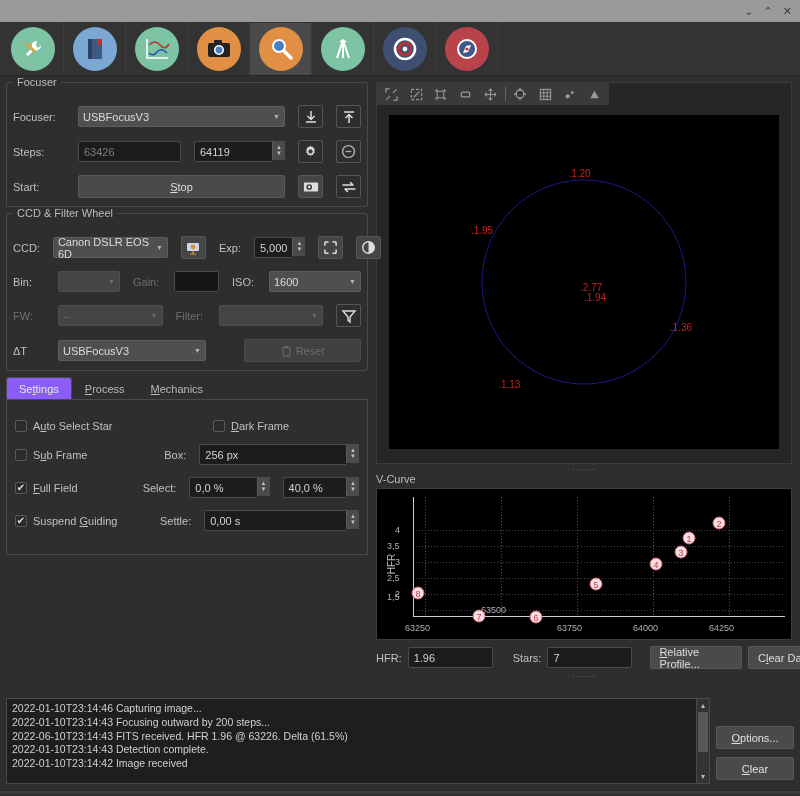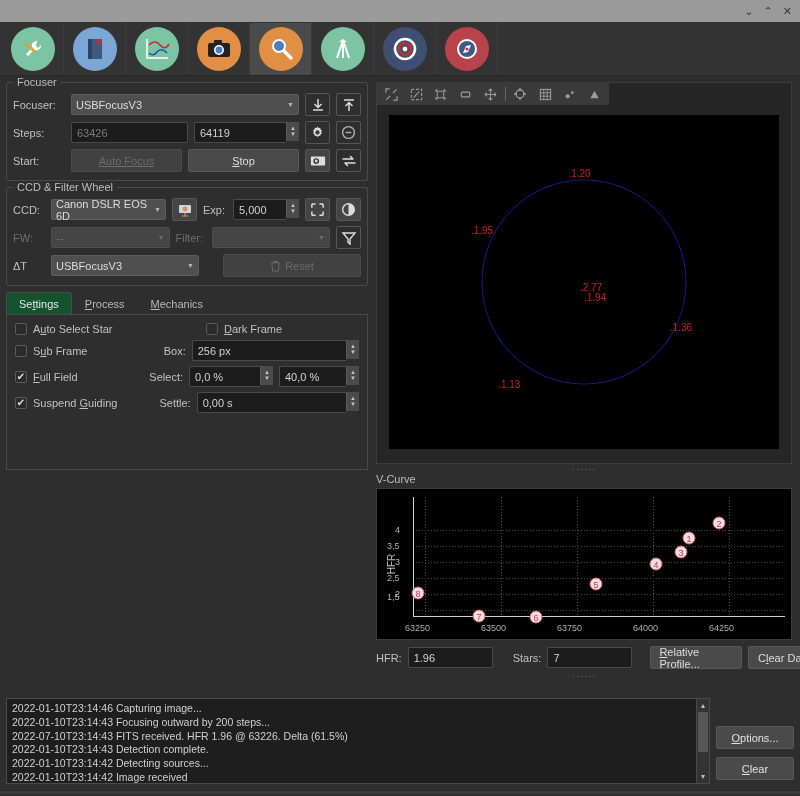--- a/index.html
+++ b/index.html
@@ -24,21 +24,21 @@
             border-right:1px solid #3c3c3c; }
   .modbtn.active { background:#4a4a4a; }
   .circ { width:44px; height:44px; border-radius:50%; display:flex; align-items:center; justify-content:center; }
   
   .main { display:flex; height:618px; }
   .leftcol { width:374px; padding:6px 6px 0 6px; }
   .rightcol { width:426px; padding:6px 8px 0 2px; display:flex; flex-direction:column; }
   
   .grp { border:1px solid #4a4a4a; border-radius:2px; margin-bottom:6px; padding:6px 6px 8px 6px; position:relative; }
   .grp > .glabel { position:absolute; top:-7px; left:6px; background:#2e2e2e; padding:0 4px; font-size:11px; color:#bdbdbd; }
-  .row { display:flex; align-items:center; margin-bottom:5px; gap:6px; }
+  .row { display:flex; align-items:center; margin-bottom:5px; gap:13px;margin-top:12px; }
   .lbl { color:#c0c0c0; font-size:11px; white-space:nowrap; }
   .lbl.dim { color:#6e6e6e; }
   .combo {
     background:#4f4f4f; border:1px solid #5d5d5d; border-radius:2px; height:21px;
     display:flex; align-items:center; padding:0 4px; color:#dcdcdc; font-size:11px;
     position:relative; flex:1; min-width:0;
   }
   .combo .caret { margin-left:auto; font-size:7px; color:#b4b4b4; }
   .combo.dimmed { background:#454545; border-color:#4e4e4e; color:#6d6d6d; }
   .combo.dimmed .caret { color:#6d6d6d; }
@@ -56,21 +56,21 @@
     padding:0 8px; flex:1;
   }
   .btn.dimmed { color:#6b6b6b; background:#414141; border-color:#4c4c4c; }
   .iconbtn { width:25px; height:23px; background:#454545; border:1px solid #565656;
              border-radius:2px; display:flex; align-items:center; justify-content:center; flex:none; }
   .iconbtn.plain { background:transparent; border-color:#555; }
   
   .tabs { display:flex; border-bottom:1px solid #4a4a4a; margin-top:2px; }
   .tab { padding:5px 12px 4px 12px; font-size:11px; color:#b8b8b8; border:1px solid transparent;
          border-bottom:none; border-radius:3px 3px 0 0; }
-  .tab.active { background:#14532d; border-color:#4a4a4a; color:#e6e6e6; }
+  .tab.active { background:#8b5cf6; border-color:#4a4a4a; color:#e6e6e6; }
   .tabbody { border:1px solid #4a4a4a; border-top:none; padding:8px 8px 10px 8px; height:155px; position:relative; }
   .cbrow { display:flex; align-items:flex-end; gap:6px; }
   .cbox { width:12px; height:12px; background:#2b2b2b; border:1px solid #5a5a5a; border-radius:2px;
           display:flex; align-items:center; justify-content:center; color:#e0e0e0; font-size:10px; flex:none; }
   .u { text-decoration:underline; }
   
   .previewbox { background:#262626; border:1px solid #3c3c3c; height:382px; display:flex; flex-direction:column; }
   .ptools { height:22px; background:#3a3a3a; display:flex; align-items:center; padding:0 2px; width:232px; }
   .ptool { width:25px; height:20px; display:flex; align-items:center; justify-content:center; }
   .fits { flex:1; background:#000; position:relative; margin:10px 12px 14px 12px; }
@@ -234,23 +234,20 @@
         <div class="iconbtn plain">
           <svg width="15" height="15" viewBox="0 0 16 16">
               <circle cx="8" cy="8" r="6.3" fill="none" stroke="#b0b0b0" stroke-width="1.5"></circle>
               <path d="M5 8h6" stroke="#b0b0b0" stroke-width="1.5"></path>
             </svg>
         </div>
       </div>
 
       <div class="row" style="margin-bottom:0">
         <span class="lbl" style="width:52px">Start:</span>
-        <div class="btn dimmed">
-          <span class="u">Auto Focus</span>
-        </div>
         <div class="btn">
           <span><u>S</u>top</span>
         </div>
         <div class="iconbtn">
           <svg width="16" height="12" viewBox="0 0 18 12">
               <rect x="1" y="1" width="16" height="10" rx="1" fill="#ddd"></rect>
               <circle cx="7" cy="6" r="3.2" fill="#333"></circle>
               <circle cx="7" cy="6" r="1.6" fill="#ddd"></circle>
             </svg>
         </div>
@@ -293,20 +290,34 @@
             </svg>
         </div>
         <div class="iconbtn">
           <svg width="15" height="15" viewBox="0 0 16 16">
               <circle cx="8" cy="8" r="6.2" fill="none" stroke="#ddd" stroke-width="1.5"></circle>
               <path d="M8 1.8A6.2 6.2 0 0 1 8 14.2z" fill="#ddd"></path>
             </svg>
         </div>
       </div>
 
+      <div class="row">
+        <span class="lbl" style="width:32px">Bin:</span>
+        <div class="combo dimmed" style="flex:0 0 62px">
+          <span></span>
+          <span class="caret">▼</span>
+        </div>
+        <span class="lbl dim" style="width:28px">Gain:</span>
+        <div class="inp" style="flex:0 0 45px;background:#151515"></div>
+        <span class="lbl" style="width:24px">ISO:</span>
+        <div class="combo" style="flex:1">
+          <span>1600</span>
+          <span class="caret">▼</span>
+        </div>
+      </div>
 
       <div class="row">
         <span class="lbl dim" style="width:32px">FW:</span>
         <div class="combo dimmed" style="flex:1">
           <span>--</span>
           <span class="caret">▼</span>
         </div>
         <span class="lbl dim" style="width:30px">Filter:</span>
         <div class="combo dimmed" style="flex:1">
           <span></span>
@@ -508,21 +519,21 @@
       <div style="position:absolute;left:36px;right:6px;bottom:22px;height:1px;background:#cfcfcf"></div>
 
       <span class="vtick" style="left:18px;top:36px">4</span>
       <span class="vtick" style="left:10px;top:52px">3,5</span>
       <span class="vtick" style="left:18px;top:68px">3</span>
       <span class="vtick" style="left:10px;top:84px">2,5</span>
       <span class="vtick" style="left:18px;top:100px">2</span>
       <span class="vtick" style="left:10px;top:103px">1,5</span>
 
       <span class="vtick" style="left:28px;top:134px">63250</span>
-      <span class="vtick" style="left:104px;top:134px">63500</span>
+      <span class="vtick" style="left:104px;top:116px">63500</span>
       <span class="vtick" style="left:180px;top:134px">63750</span>
       <span class="vtick" style="left:256px;top:134px">64000</span>
       <span class="vtick" style="left:332px;top:134px">64250</span>
 
       <div class="vpt" style="left:41px;top:104px">8</div>
       <div class="vpt" style="left:102px;top:127px">7</div>
       <div class="vpt" style="left:159px;top:128px">6</div>
       <div class="vpt" style="left:219px;top:95px">5</div>
       <div class="vpt" style="left:279px;top:75px">4</div>
       <div class="vpt" style="left:304px;top:63px">3</div>
@@ -544,23 +555,22 @@
     </div>
 
     <div class="splitter" style="margin-top:2px">······</div>
   </div>
 </div>
 
 <div class="logwrap">
   <div class="logbox">
     <div class="logline">2022-01-10T23:14:46 Capturing image...</div>
     <div class="logline">2022-01-10T23:14:43 Focusing outward by 200 steps...</div>
-    <div class="logline">2022-07-10T23:14:43 FITS received. HFR 1.96 @ 63226. Delta (61.5%)</div>
+    <div class="logline">2022-06-10T23:14:43 FITS received. HFR 1.96 @ 63226. Delta (61.5%)</div>
     <div class="logline">2022-01-10T23:14:43 Detection complete.</div>
-    <div class="logline">2022-01-10T23:14:42 Detecting sources...</div>
     <div class="logline">2022-01-10T23:14:42 Image received</div>
     <div class="scroll">
       <div class="scrollarrow">▲</div>
       <div class="scrollthumb"></div>
       <div class="scrollarrow" style="position:absolute;bottom:0;left:0;right:0">▼</div>
     </div>
   </div>
   <div class="logbtns">
     <div class="logbtn">
       <span><u>O</u>ptions...</span>

